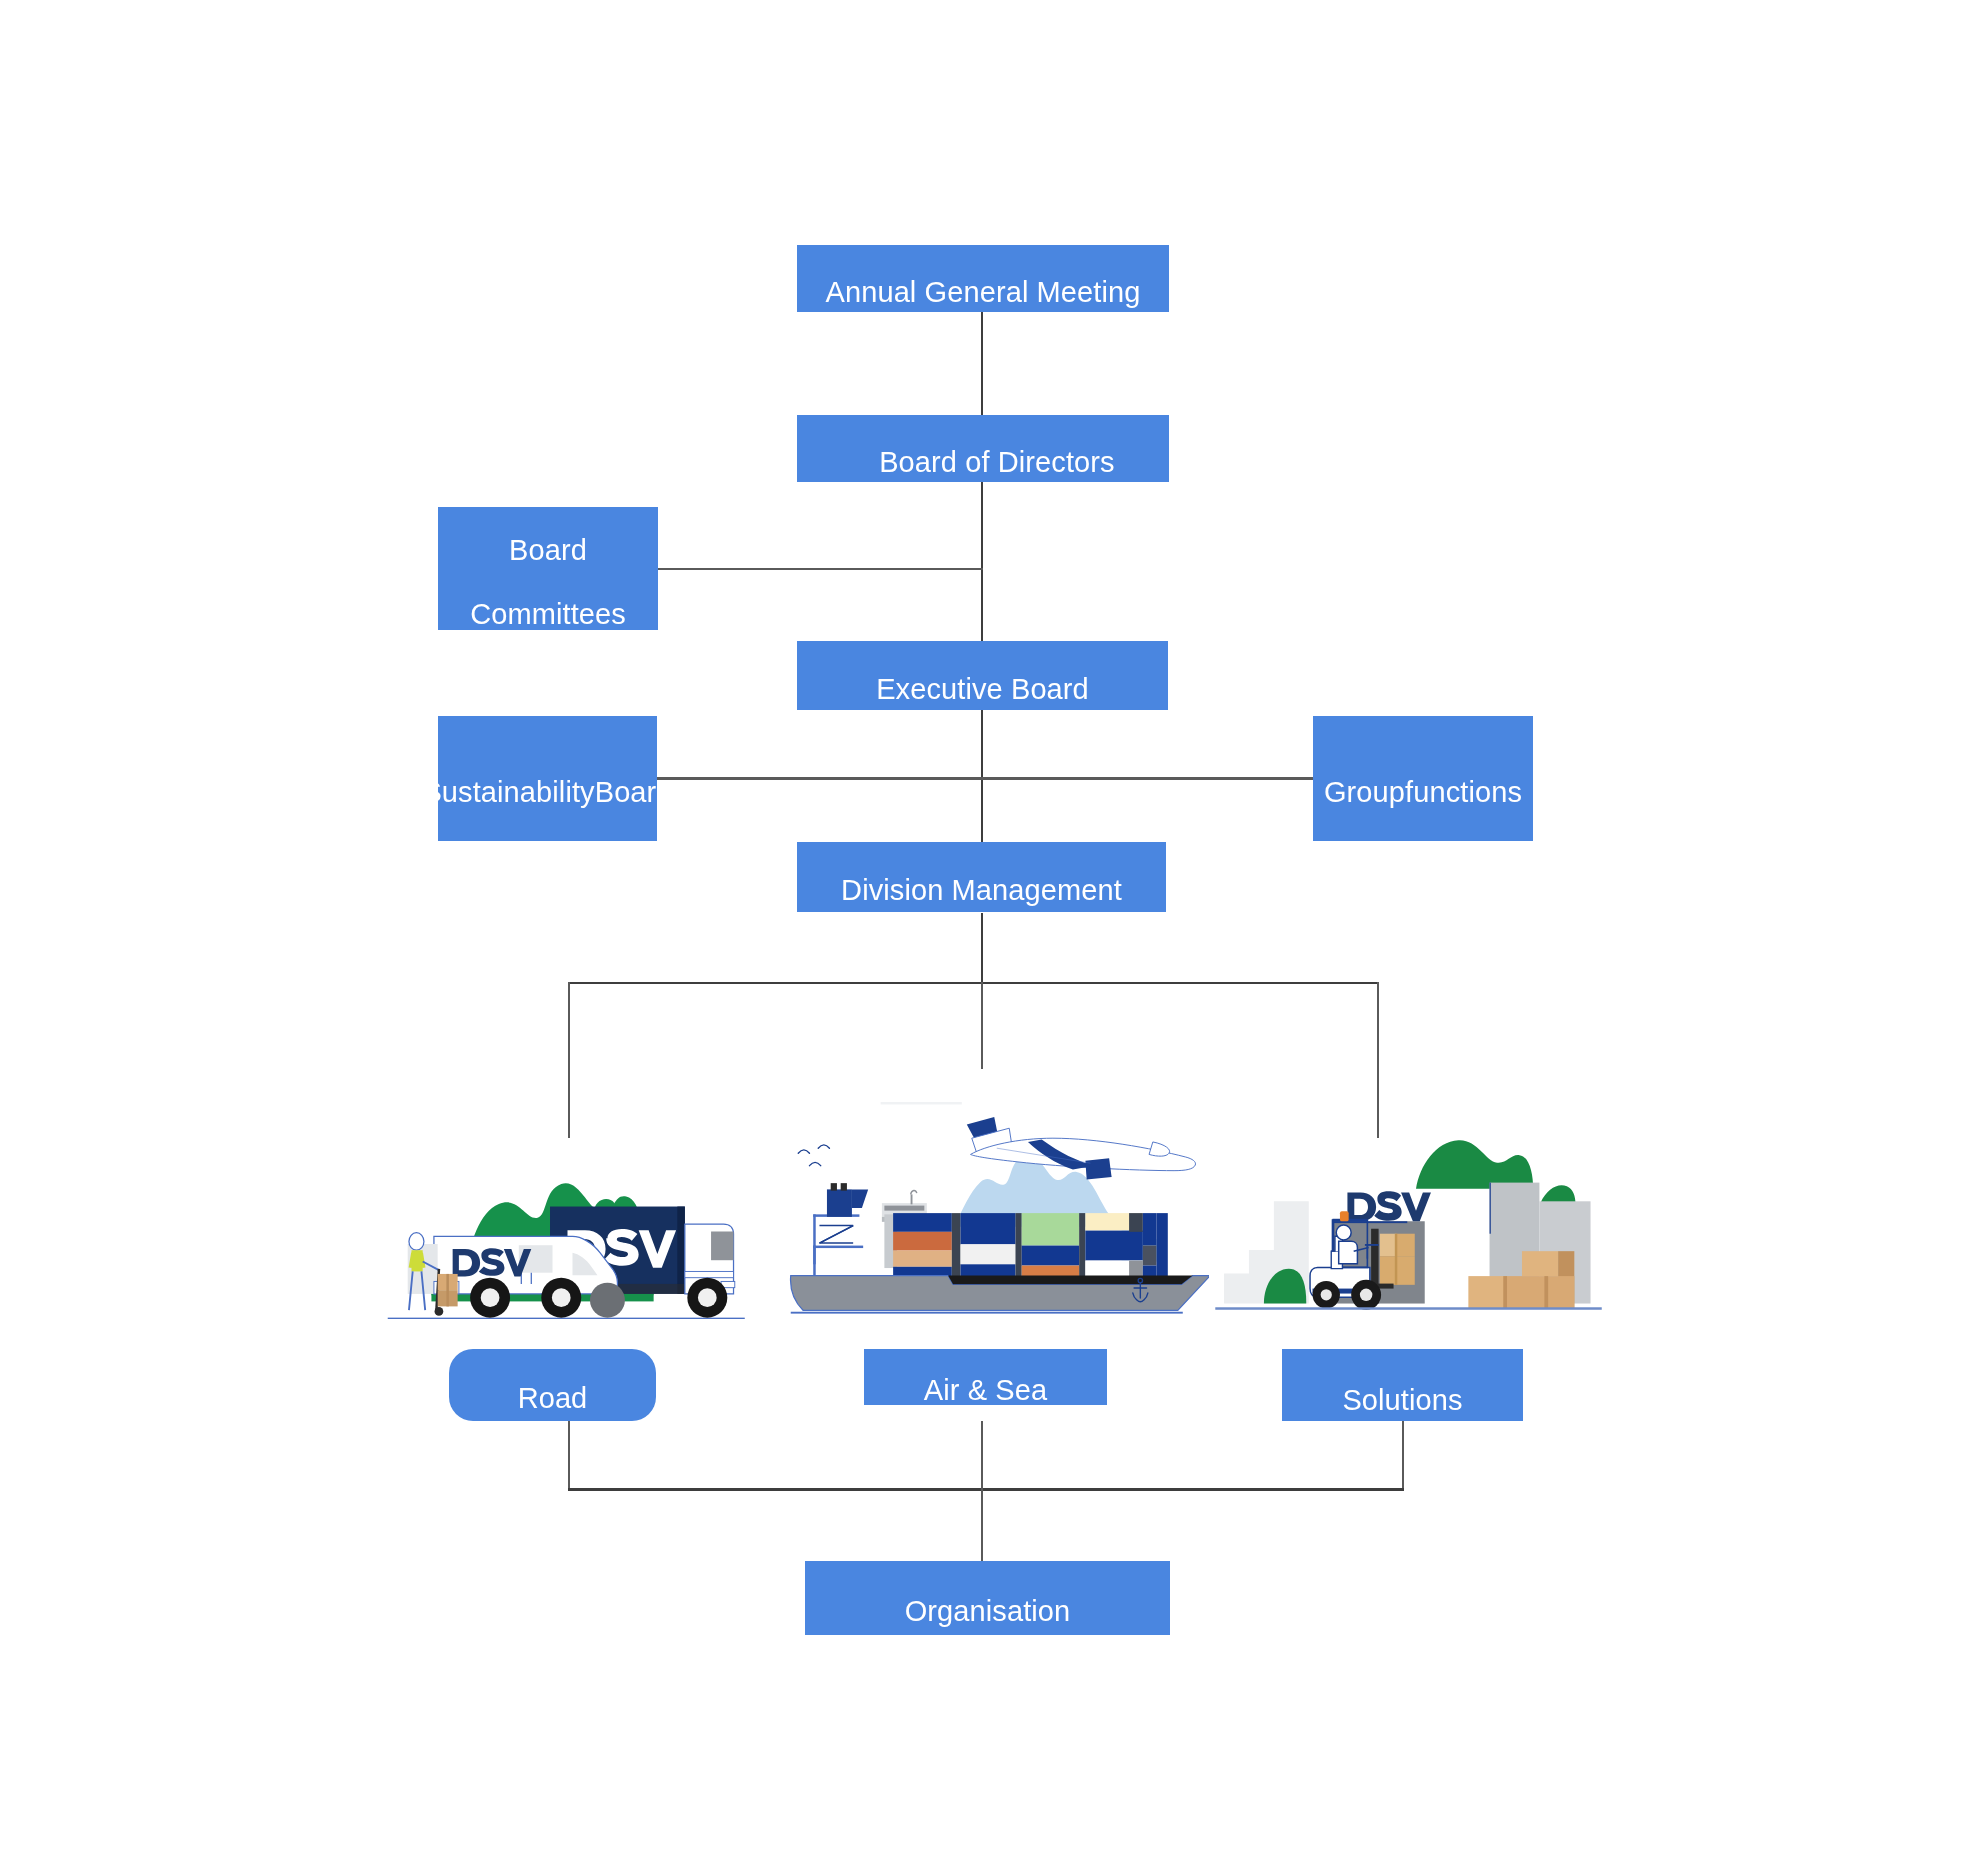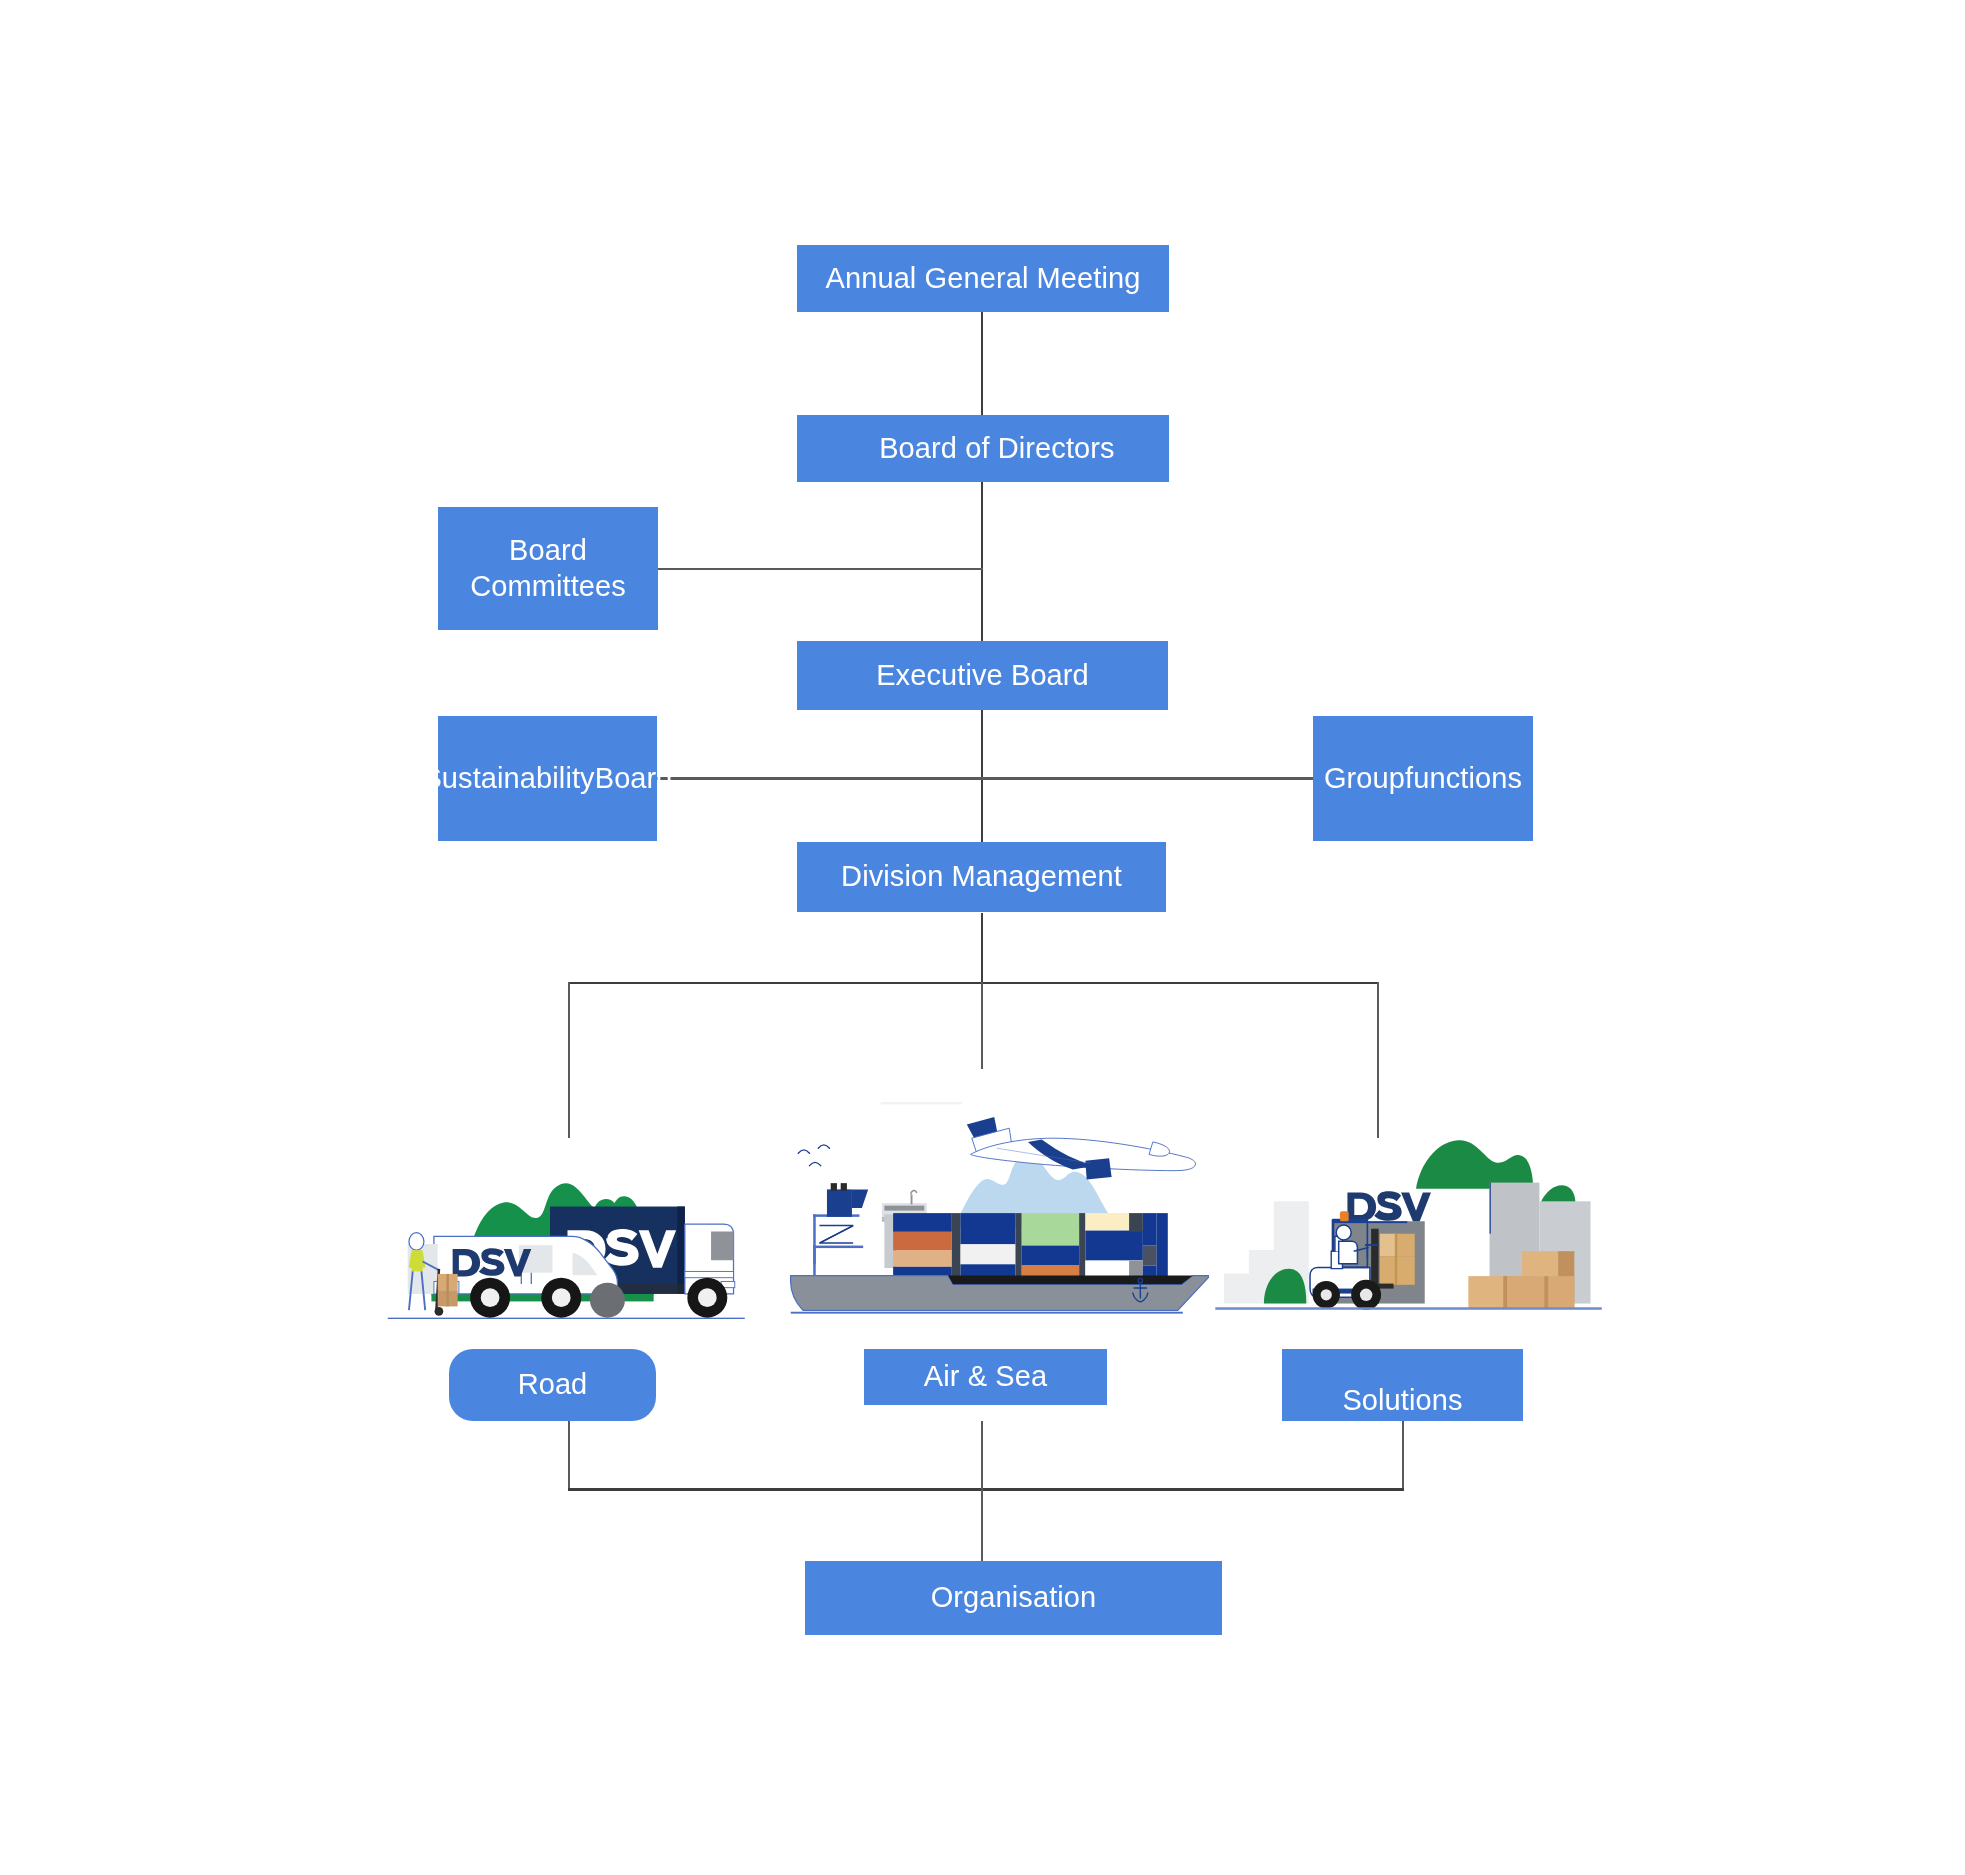--- a/index.html
+++ b/index.html
@@ -28,21 +28,21 @@
     text-align: center;
     font-family: "Liberation Sans", sans-serif;
     font-weight: 400;
     font-size: 29px;
     line-height: 1.22;
     letter-spacing: 0.1px;
     box-sizing: border-box;
     padding: 2.5px 6.2px;
     z-index: 5;
   }
-  .node span { display: block; }
+  .node span { display: block; margin-top: 28px; }
   .conn {
     position: absolute;
     background: #5a5a5a;
     z-index: 2;
   }
   .conn.dark { background: #3d3d3d; }
   .illus {
     position: absolute;
     z-index: 4;
   }
@@ -339,18 +339,18 @@
   </div>
 
   <div class="node" style="left:864px; top:1349px; width:243px; height:56px;">
     <span>Air &amp; Sea</span>
   </div>
 
   <div class="node" style="left:1282px; top:1349px; width:241px; height:72px;align-items:flex-end;">
     <span>Solutions</span>
   </div>
 
-  <div class="node" style="left:805px; top:1561px; width:417px; height:74px;">
+  <div class="node" style="left:805px; top:1561px; width:365px; height:74px;">
     <span>Organisation</span>
   </div>
 
 </div>
 
 
 </body></html>

